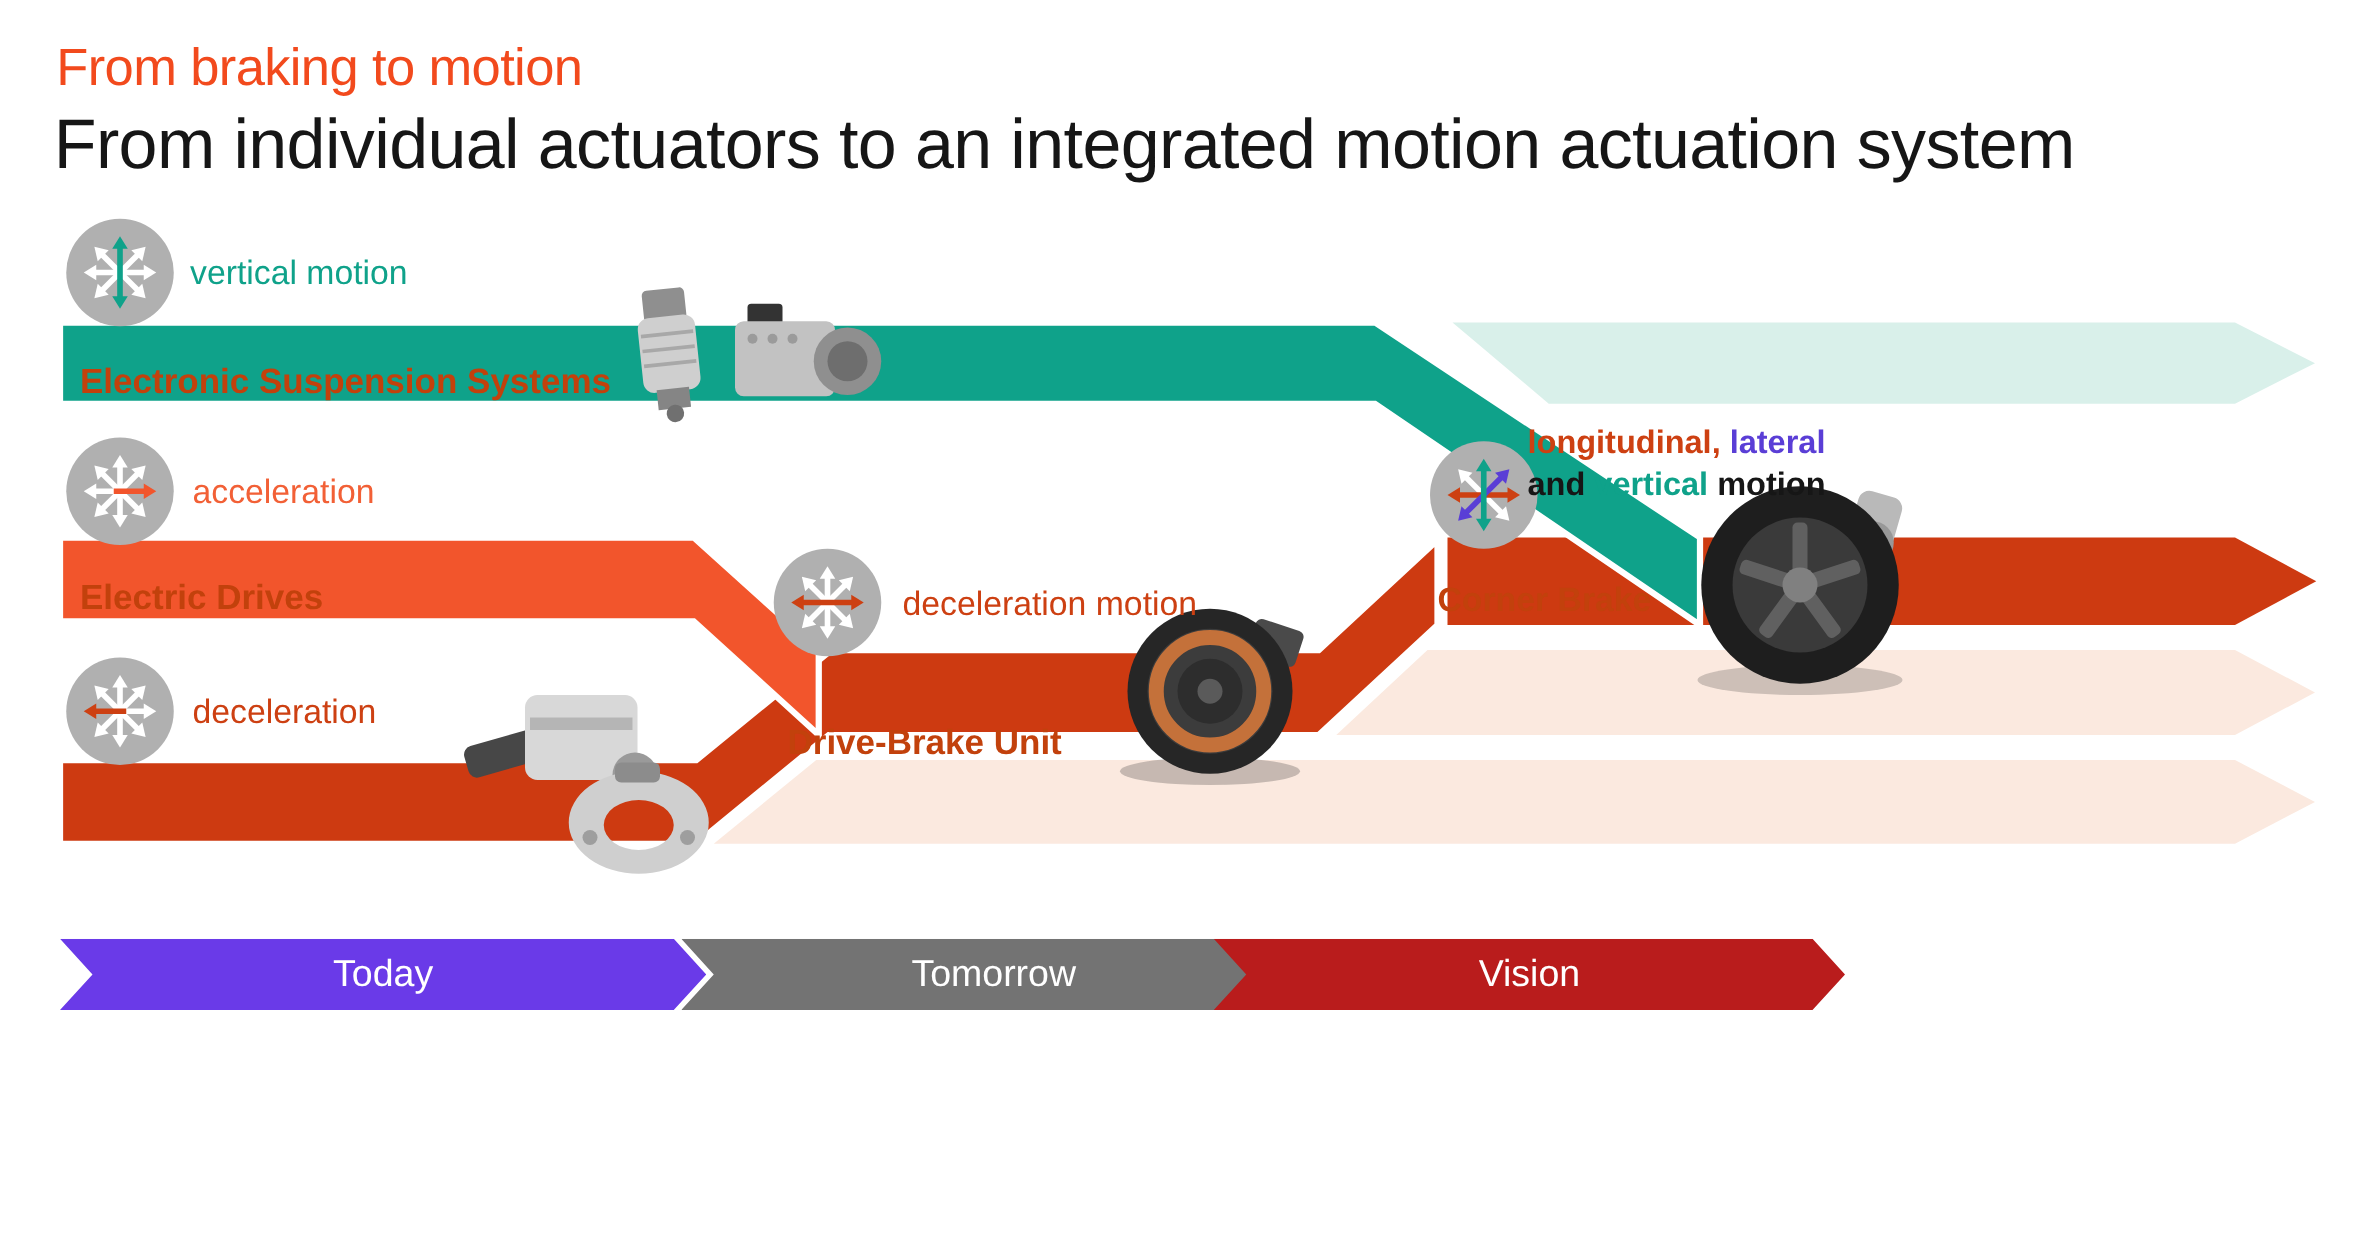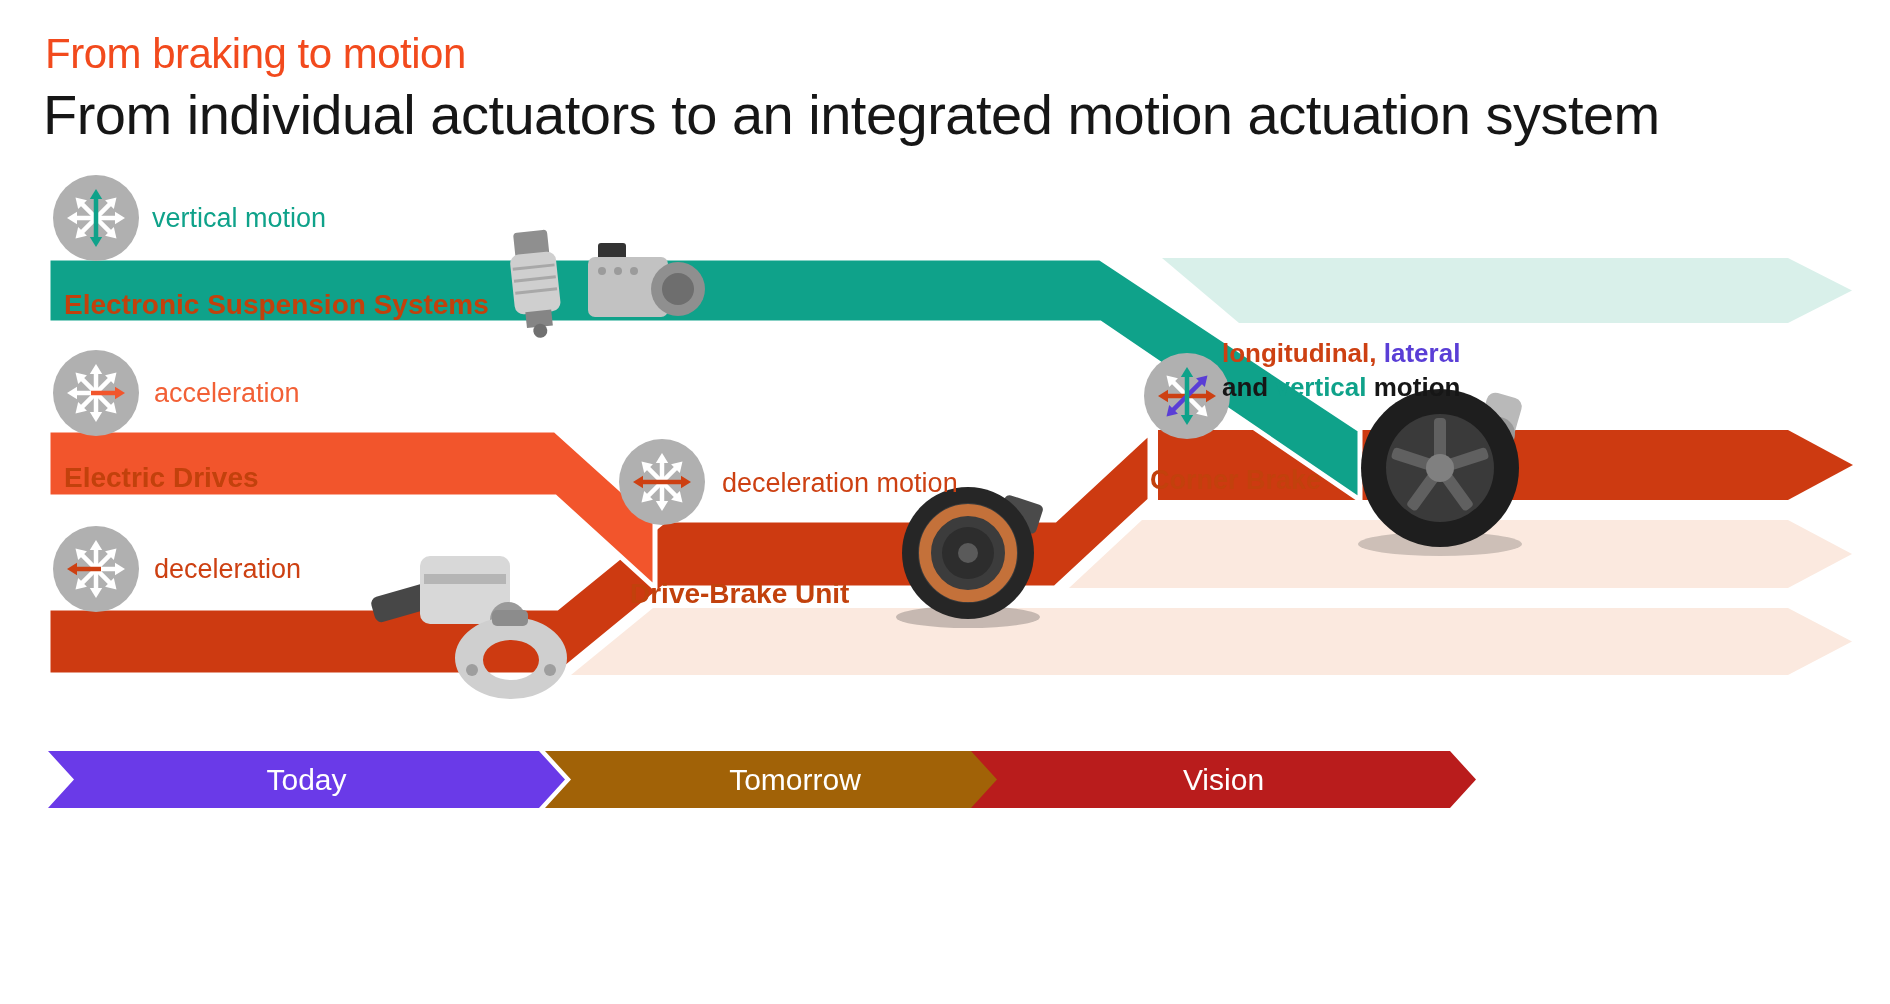--- a/index.html
+++ b/index.html
@@ -16,21 +16,21 @@
   .c-long{color:#cd4012;}
   .c-lateral{color:#5a3ed6;}
   .c-dark{color:#161616;}
   .corner-motion{position:absolute;left:1222px;top:336px;font-size:26px;font-weight:700;line-height:34px;white-space:nowrap;}
   .axis-icon{position:absolute;width:88px;height:88px;}
   .timeline{position:absolute;left:0;top:741px;width:1890px;height:46px;}
   .chev{position:absolute;top:0;height:57px;display:flex;align-items:center;justify-content:center;
         color:#ffffff;font-size:30px;font-weight:400;
         clip-path:polygon(0 0, calc(100% - 26px) 0, 100% 50%, calc(100% - 26px) 100%, 0 100%, 26px 50%);margin-top:10px;}
   .chev-today{left:48px;width:517px;background:#6a3ae8;}
-  .chev-tomorrow{left:545px;width:500px;background:#a16207;}
+  .chev-tomorrow{left:545px;width:500px;background:#737373;}
   .chev-vision{left:971px;width:505px;background:#b91c1c;}
 </style>
 </head>
 <body>
 
 <div class="stage">
 
   <h1 class="title">From braking to motion</h1>
   <h2 class="subtitle">From individual actuators to an integrated motion actuation system</h2>
 

